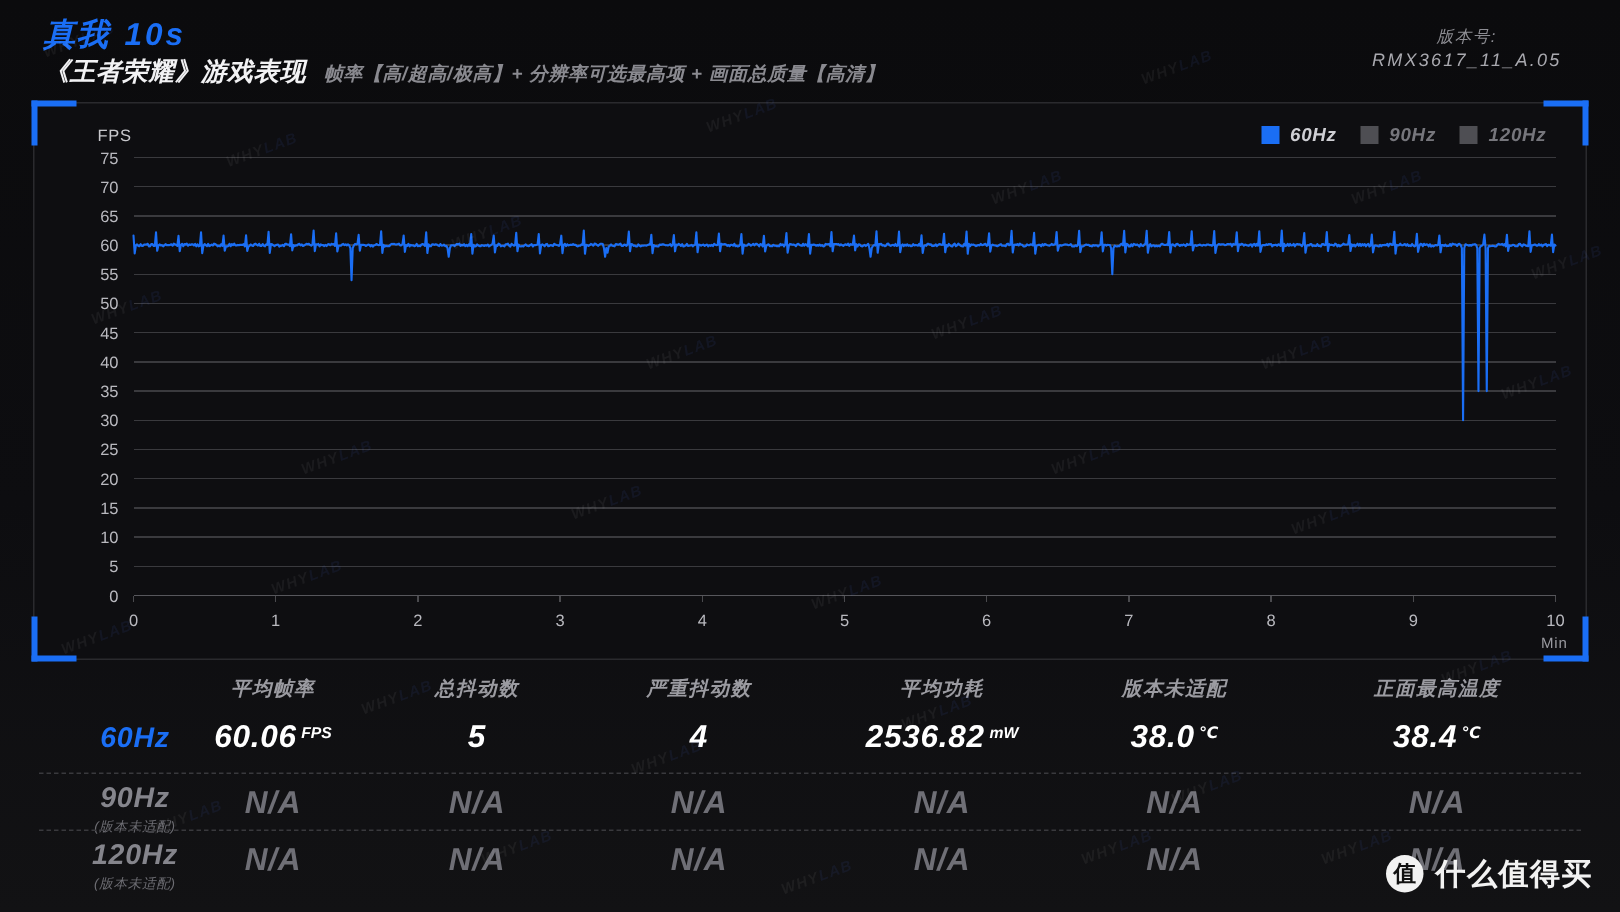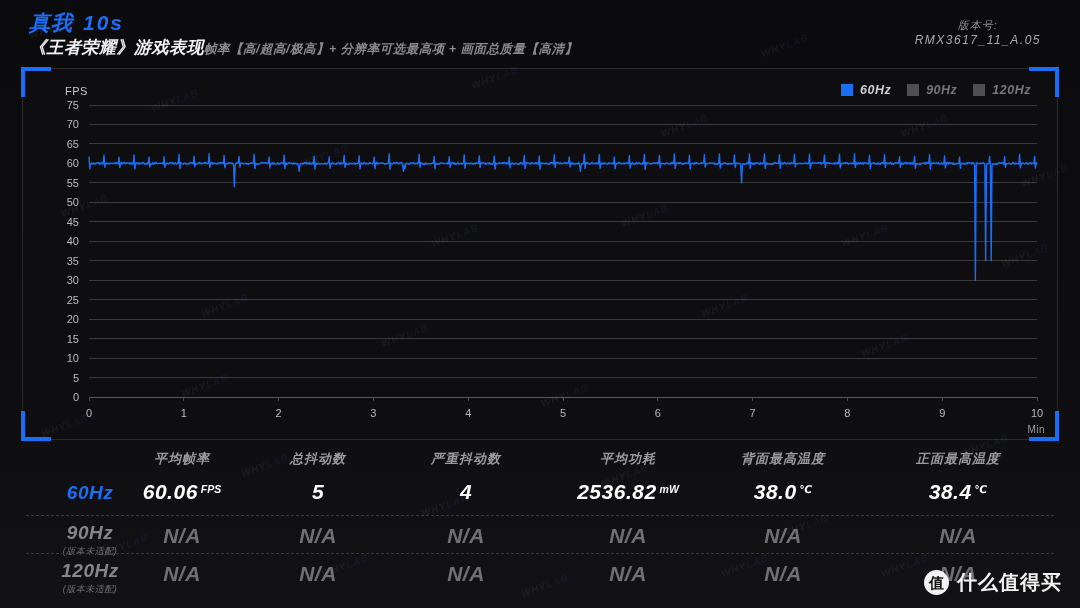--- a/index.html
+++ b/index.html
@@ -35,21 +35,21 @@
     position: absolute; left: 29px; top: 36px;
     white-space: nowrap;
     display: flex; align-items: baseline;
   }
   .subtitle-main {
     font-size: 17px; font-weight: bold; font-style: italic;
     color: #f2f2f4; letter-spacing: 0.5px;
   }
   .subtitle-sub {
     font-size: 12.5px; font-style: italic; font-weight: bold;
-    color: #8a8a90; letter-spacing: 0.5px; margin-left: 0;
+    color: #8a8a90; letter-spacing: 0.5px; margin-left: 12px;
   }
   .version {
     position: absolute; right: 26px; top: 18px;
     text-align: center; font-style: italic;
     color: #8d8d93; font-size: 11px; line-height: 15px;
     letter-spacing: 1px;
   }
   .version .vnum { color: #a9a9af; font-size: 12px; letter-spacing: 1.5px; }
 
   
@@ -273,21 +273,21 @@
 
     <div class="x-unit">Min</div>
   </div>
 
   <div class="stats">
     <div class="stats-head" id="stats-head">
         <div class="col-head" style="left: 182px;">平均帧率</div>
         <div class="col-head" style="left: 318px;">总抖动数</div>
         <div class="col-head" style="left: 466px;">严重抖动数</div>
         <div class="col-head" style="left: 628px;">平均功耗</div>
-        <div class="col-head" style="left: 783px;">背面最高温度</div>
+        <div class="col-head" style="left: 783px;">版本未适配</div>
         <div class="col-head" style="left: 958px;">正面最高温度</div>
       </div>
     <div id="stats-body">
         <div class="row row-active" style="top: 32px;">
           <div class="row-label" style="top: 6px;">
             <span class="hz" style="color: rgb(26, 110, 245);">60Hz</span>
           </div>
           <div class="cell" style="left: 182px; top: 4px;"><span class="val">60.06</span><span class="unit">FPS</span></div>
           <div class="cell" style="left: 318px; top: 4px;"><span class="val">5</span></div>
           <div class="cell" style="left: 466px; top: 4px;"><span class="val">4</span></div>

